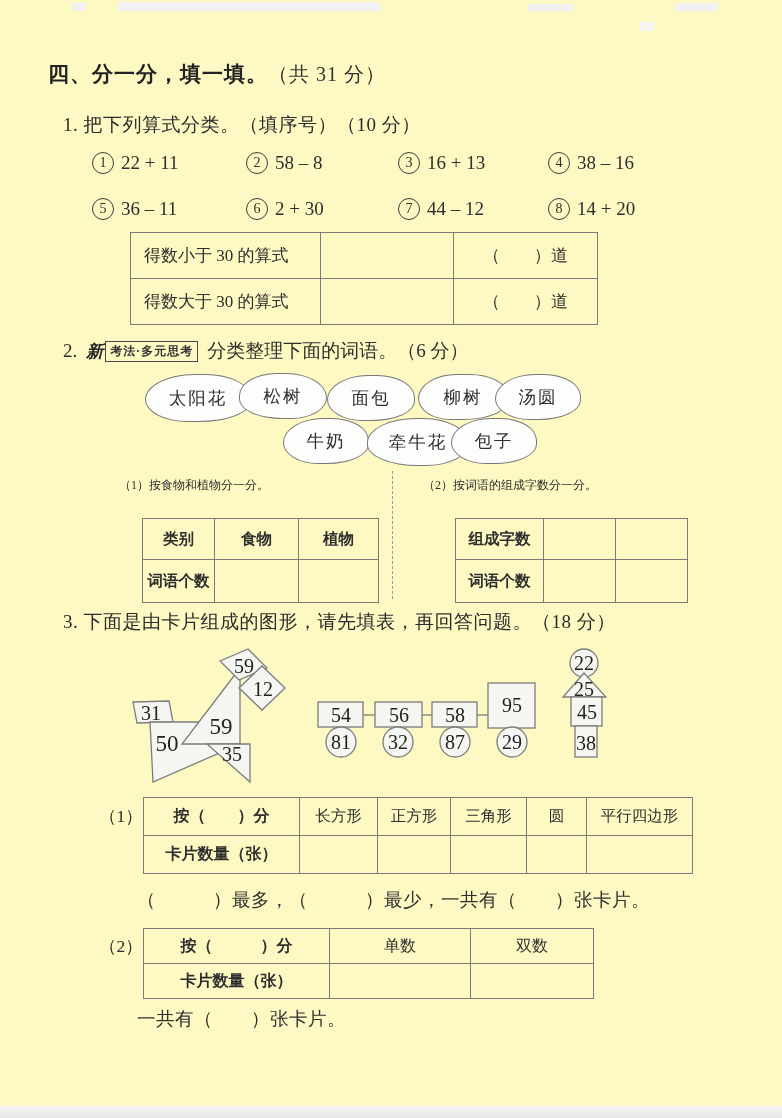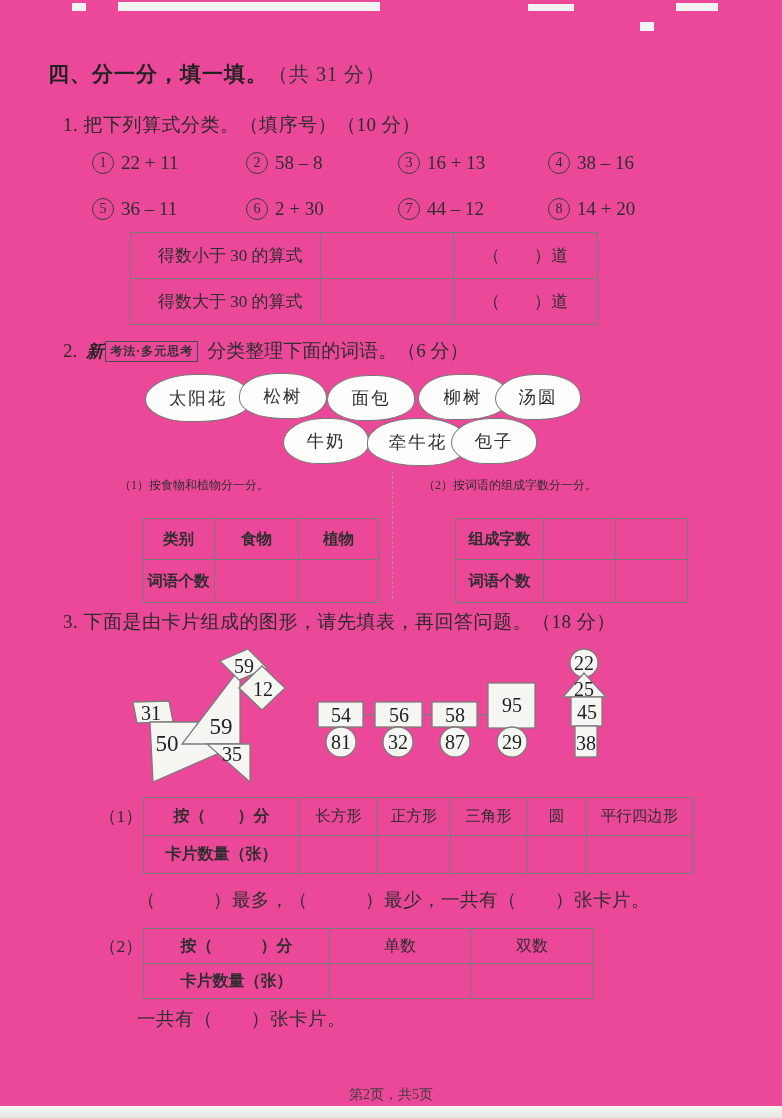--- a/index.html
+++ b/index.html
@@ -1,16 +1,16 @@
 <!DOCTYPE html>
 <html><head>
 <meta charset="utf-8">
 <style>
   html,body{margin:0;padding:0;background:#fff;}
-  .page{position:relative;width:782px;height:1118px;background:#ec4899;
+  .page{position:relative;width:782px;height:1118px;background:#fef9c3;
         font-family:"Liberation Serif","DejaVu Serif",serif;color:#2e2e2e;overflow:hidden;}
 
   
   .artifact{position:absolute;background:#f2f2f2;}
 
   
   .sec-title{position:absolute;left:48px;top:60px;font-size:21px;font-weight:700;letter-spacing:1px;color:#222;}
   .sec-points{font-weight:400;font-size:20px;color:#333;}
 
   .q-head{position:absolute;font-size:19px;letter-spacing:.5px;color:#2b2b2b;}
@@ -23,21 +23,21 @@
         align-items:center;justify-content:center;font-size:14px;line-height:1;flex:0 0 auto;}
   .e1{left:92px;top:152px;}  .e2{left:246px;top:152px;} .e3{left:398px;top:152px;} .e4{left:548px;top:152px;}
   .e5{left:92px;top:198px;}  .e6{left:246px;top:198px;} .e7{left:398px;top:198px;} .e8{left:548px;top:198px;}
 
   
   table.t{position:absolute;border-collapse:collapse;table-layout:fixed;}
   table.t td{border:1.4px solid #7a7a7a;vertical-align:middle;overflow:hidden;white-space:nowrap;}
 
   #q1-table{left:130px;top:232px;}
   #q1-table td{height:43px;font-size:17px;}
-  #q1-table td.lbl{padding-left:27px;}
+  #q1-table td.lbl{padding-left:13px;}
   #q1-table td.cnt{text-align:center;}
 
   
   #q2-head{position:absolute;left:63px;top:338px;display:flex;align-items:center;gap:9px;}
   .qnum{font-size:19px;}
   .badge{display:inline-flex;align-items:center;gap:2px;}
   .badge-new{font-style:italic;font-weight:700;font-size:17px;color:#222;}
   .badge-box{border:1.2px solid #4a4a4a;font-size:12px;font-weight:700;padding:1px 4px;letter-spacing:1px;
              font-family:"Liberation Sans","DejaVu Sans",sans-serif;color:#333;}
   .q2-txt{font-size:19px;}
@@ -323,16 +323,15 @@
     <tr>
       <td class="strong">卡片数量（张）</td>
       <td></td>
       <td></td>
     </tr>
   </tbody>
     </table>
 
   <div class="fill-line" id="q3-line2">一共有（　　）张卡片。</div>
 
-  <div class="footer">第2页，共5页</div>
   <div class="bottom-strip"></div>
 
 </div>
 
 </body></html>

